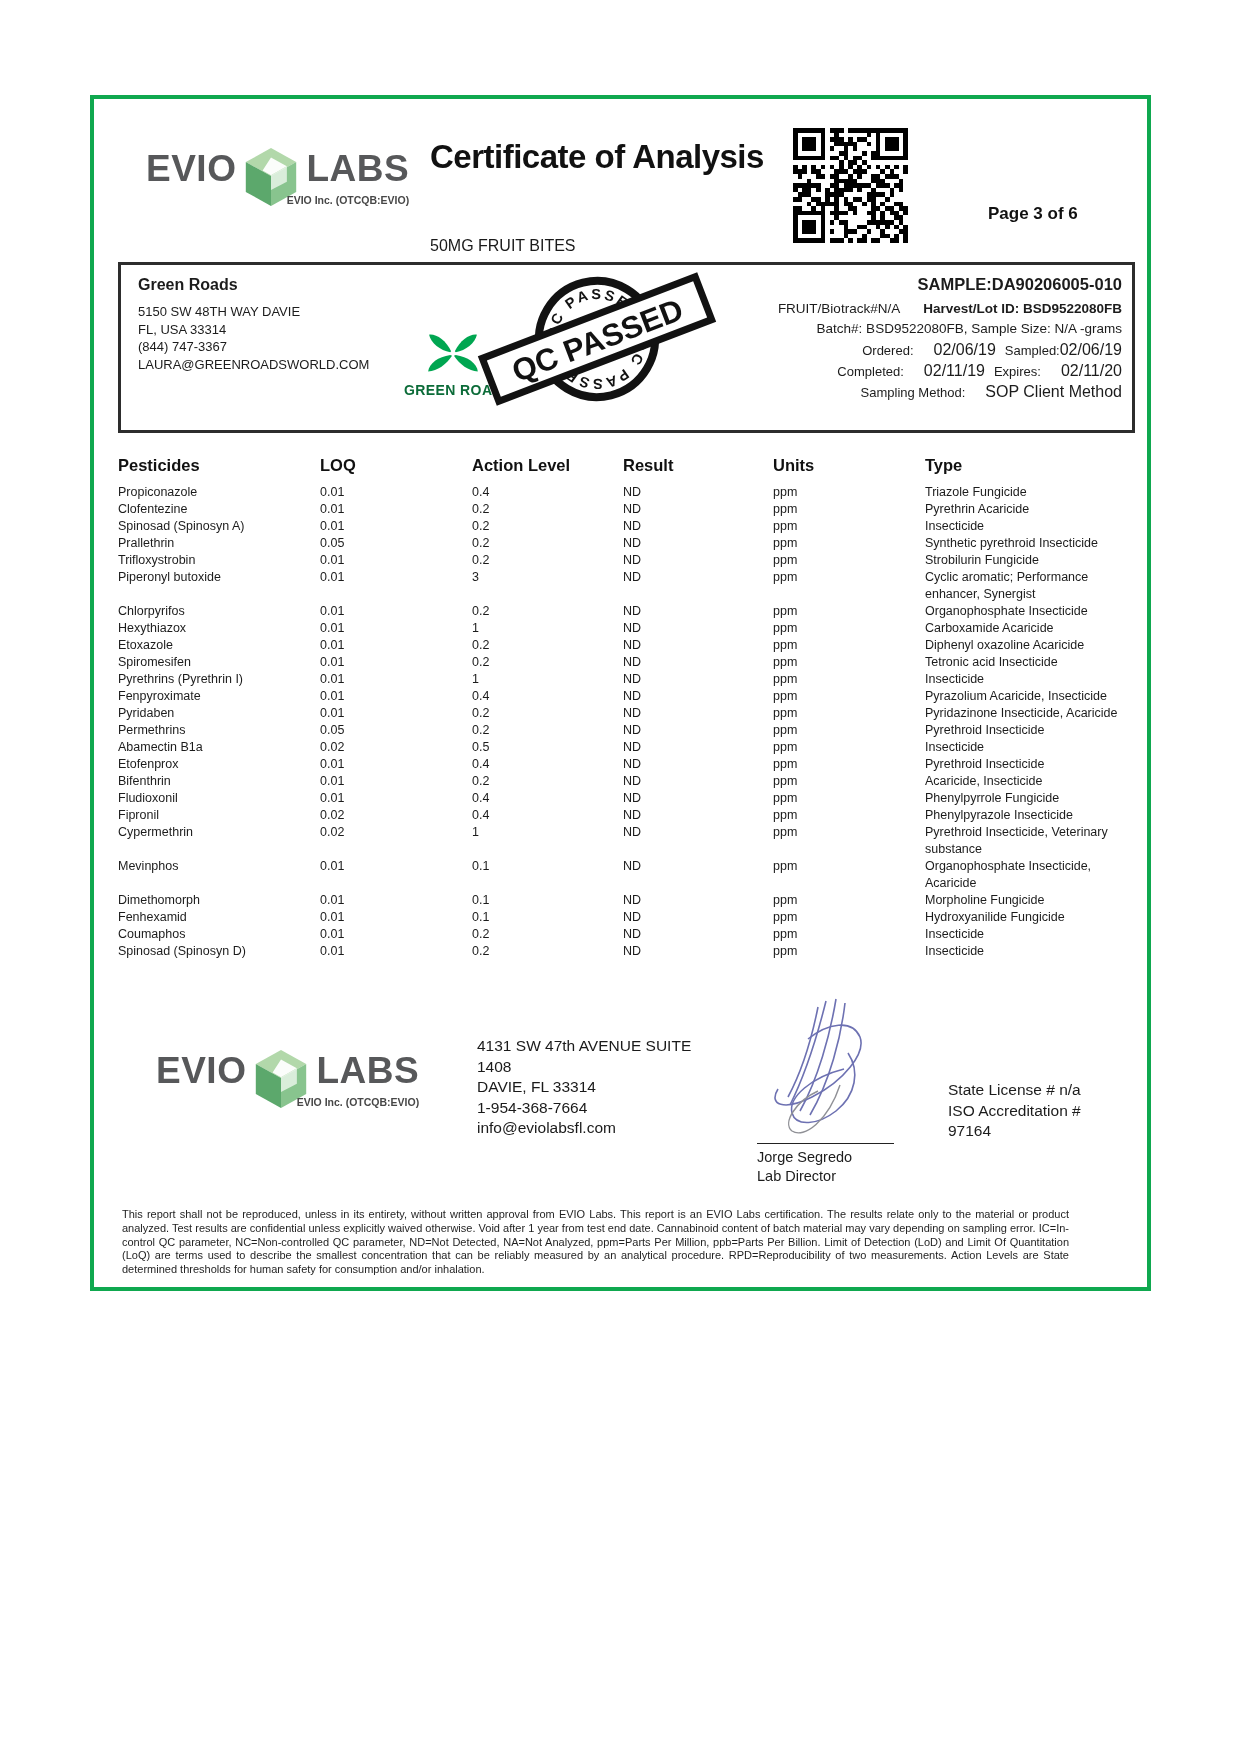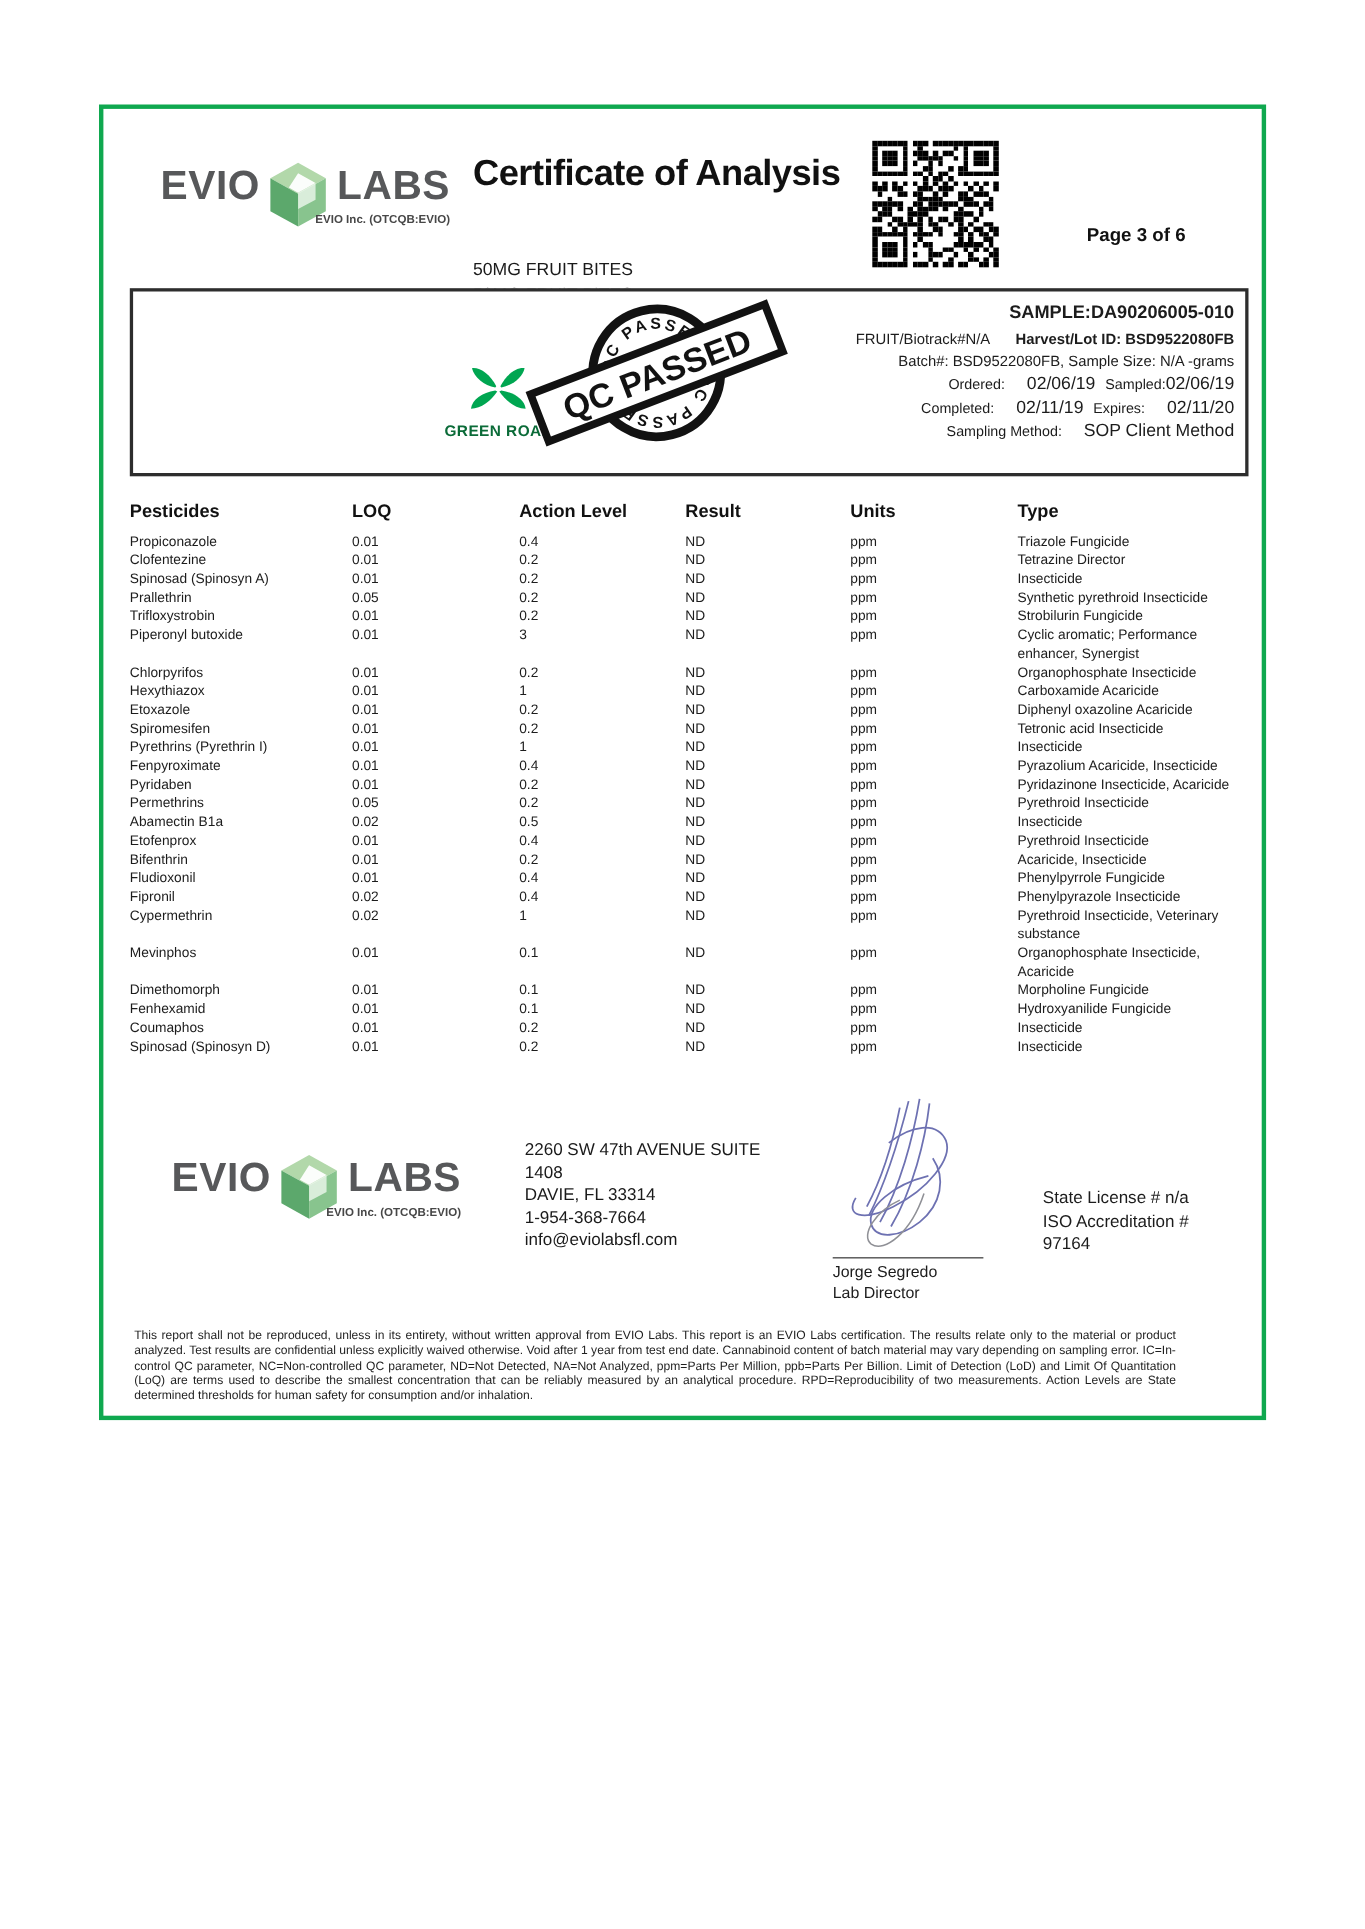--- a/index.html
+++ b/index.html
@@ -419,20 +419,27 @@
       <i style="left:82.8px;top:110.39999999999999px"></i>
       <i style="left:96.6px;top:110.39999999999999px"></i>
       <i style="left:101.19999999999999px;top:110.39999999999999px"></i>
       <i style="left:110.39999999999999px;top:110.39999999999999px"></i>
     </div>
 
   <div class="page-label">Page 3 of 6</div>
 
   <div class="client-box">
 
+    <div class="client-info">
+      <div class="client-name">Green Roads</div>
+      <div class="client-line">5150 SW 48TH WAY DAVIE</div>
+      <div class="client-line">FL, USA 33314</div>
+      <div class="client-line">(844) 747-3367</div>
+      <div class="client-line">LAURA@GREENROADSWORLD.COM</div>
+    </div>
 
     <div class="gr-logo">
       <span>
         <svg viewBox="0 0 60 50" width="56" height="46">
           <g fill="#00a651">
             <path d="M28,22 C22,10 12,3 4,4 C6,13 16,21 27,23 Z"></path>
             <path d="M32,22 C38,10 48,3 56,4 C54,13 44,21 33,23 Z"></path>
             <path d="M27,26 C14,28 4,35 3,44 C13,44 23,36 29,27 Z"></path>
             <path d="M33,26 C46,28 56,35 57,44 C47,44 37,36 31,27 Z"></path>
           </g>
@@ -497,21 +504,21 @@
           <div class="tcell">ND</div>
           <div class="tcell">ppm</div>
           <div class="tcell">Triazole Fungicide</div>
         </div>
         <div class="trow">
           <div class="tcell">Clofentezine</div>
           <div class="tcell">0.01</div>
           <div class="tcell">0.2</div>
           <div class="tcell">ND</div>
           <div class="tcell">ppm</div>
-          <div class="tcell">Tetrazine Director</div>
+          <div class="tcell">Pyrethrin Acaricide</div>
         </div>
         <div class="trow">
           <div class="tcell">Spinosad (Spinosyn A)</div>
           <div class="tcell">0.01</div>
           <div class="tcell">0.2</div>
           <div class="tcell">ND</div>
           <div class="tcell">ppm</div>
           <div class="tcell">Insecticide</div>
         </div>
         <div class="trow">
@@ -702,21 +709,21 @@
         <polygon points="57,17 30,32 30,64 57,49" fill="#88c48e"></polygon>
         <polygon points="30,12 47,21.5 30,31 21,26" fill="#ffffff" opacity="0.95"></polygon>
         <polygon points="30,31 47,21.5 47,38 30,47" fill="#eef7ee" opacity="0.8"></polygon>
       </svg>
     </span>
     <span class="evio-word">LABS</span>
     <span class="evio-tagline">EVIO Inc. (OTCQB:EVIO)</span>
   </div>
 
   <div class="lab-address">
-    <div>2260 SW 47th AVENUE SUITE</div>
+    <div>4131 SW 47th AVENUE SUITE</div>
     <div>1408</div>
     <div>DAVIE, FL 33314</div>
     <div>1-954-368-7664</div>
     <div>info@eviolabsfl.com</div>
   </div>
 
   <div class="signature">
     <svg viewBox="0 0 140 150" width="140" height="150">
       <g fill="none" stroke="#666aae" stroke-width="1.6" opacity="0.95">
         <path d="M78,8 C70,40 58,80 42,112"></path>

